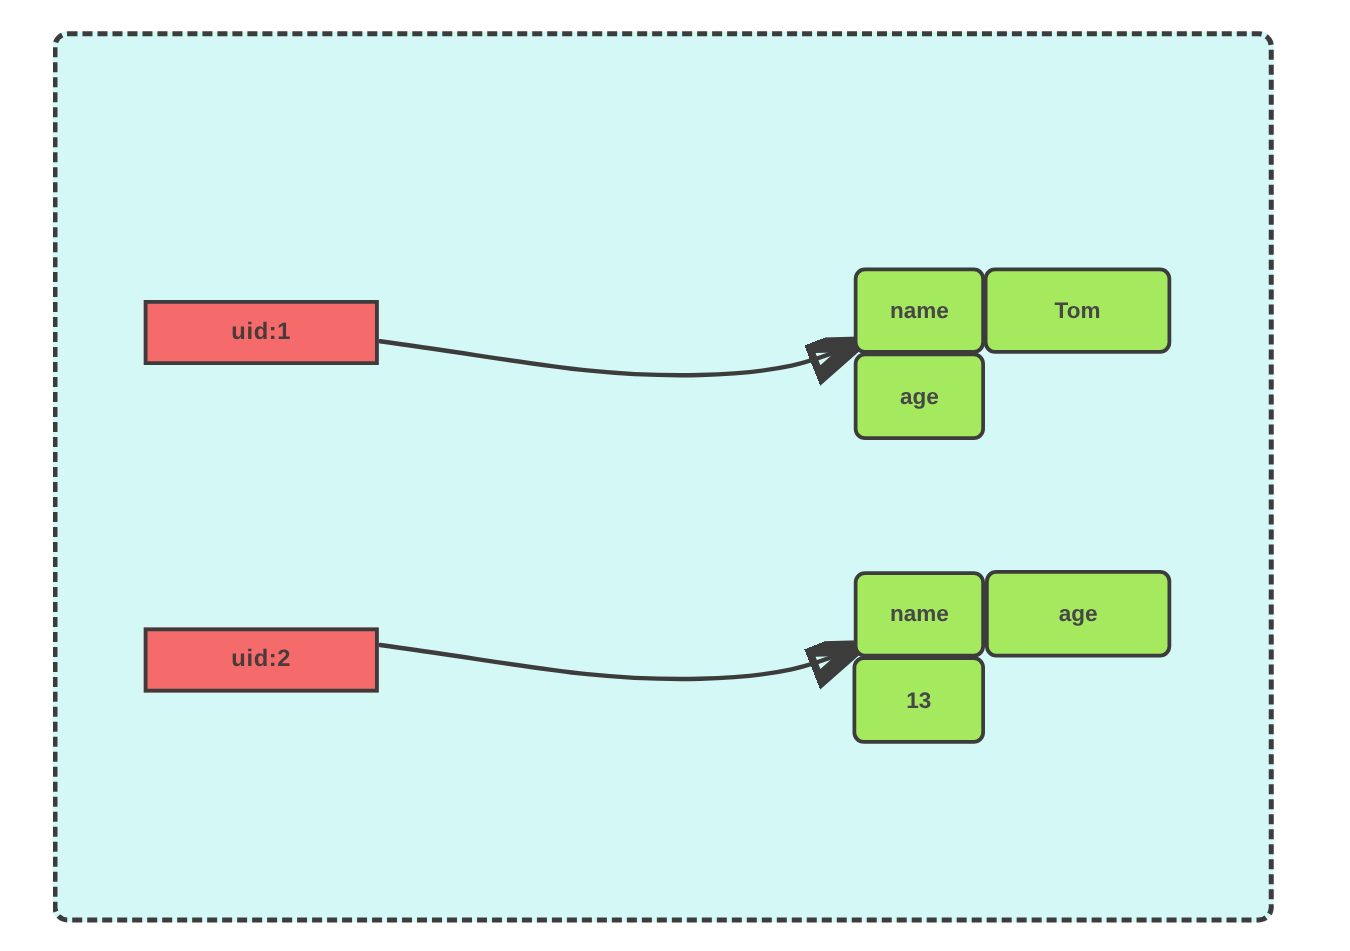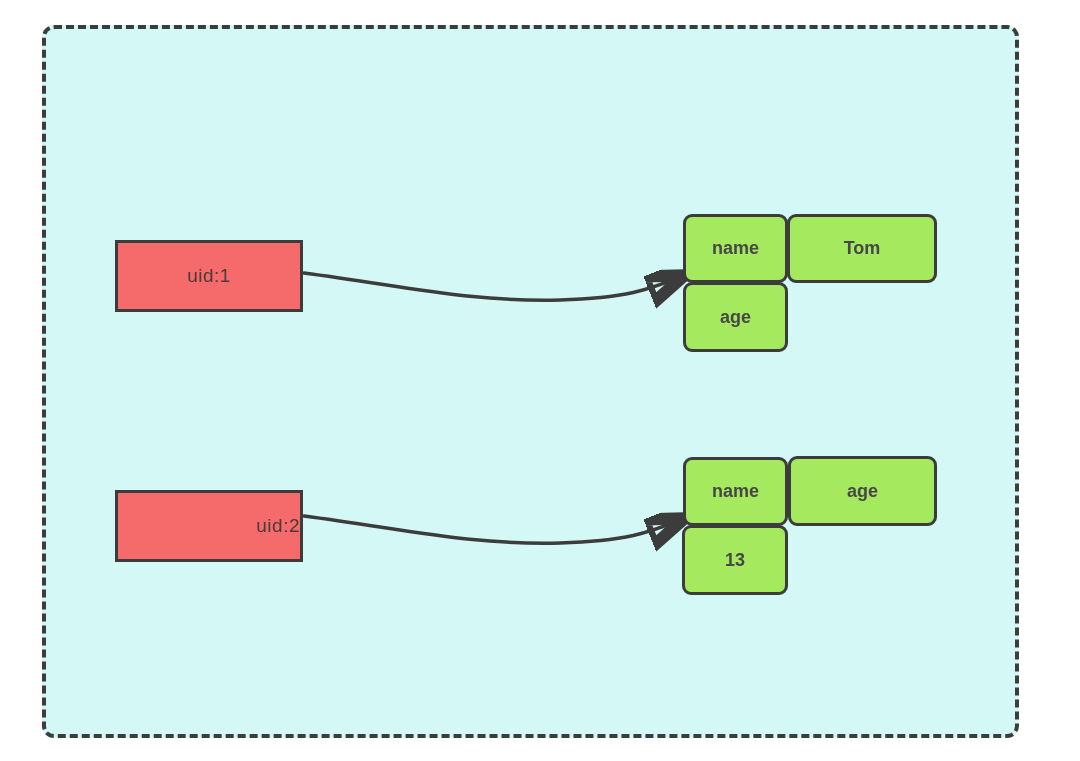--- a/index.html
+++ b/index.html
@@ -7,29 +7,29 @@
   .stage { position: relative; width: 1080px; height: 761px; background: #ffffff; overflow: hidden; }
 
   .canvas {
     position: absolute; left: 42px; top: 25px; width: 977px; height: 713px;
     background: #d3f8f6;
     border: 4px dashed #3c3c3c;
     border-radius: 12px;
   }
 
   .key-box {
-    position: absolute; width: 188px; height: 72px;
+    position: absolute; width: 188px; height: 52px;
     background: #f56a6a;
     border: 3px solid #3c3c3c;
     display: flex; align-items: center; justify-content: center;
-    font-weight: normal; font-size: 19px; color: #4a3a3a;
+    font-weight: bold; font-size: 19px; color: #4a3a3a;
     letter-spacing: 0.5px;
   }
   .key-box.k1 { left: 115px; top: 240px; }
-  .key-box.k2 { left: 115px; top: 490px; justify-content: flex-end; }
+  .key-box.k2 { left: 115px; top: 502px; }
 
   .hash-table {
     position: absolute; width: 288px;
     display: grid;
     grid-template-columns: 105px 149px;
     grid-auto-rows: 69px;
   }
   .hash-table.t1 { left: 683px; top: 214px; }
   .hash-table.t2 { left: 683px; top: 457px; }
 

